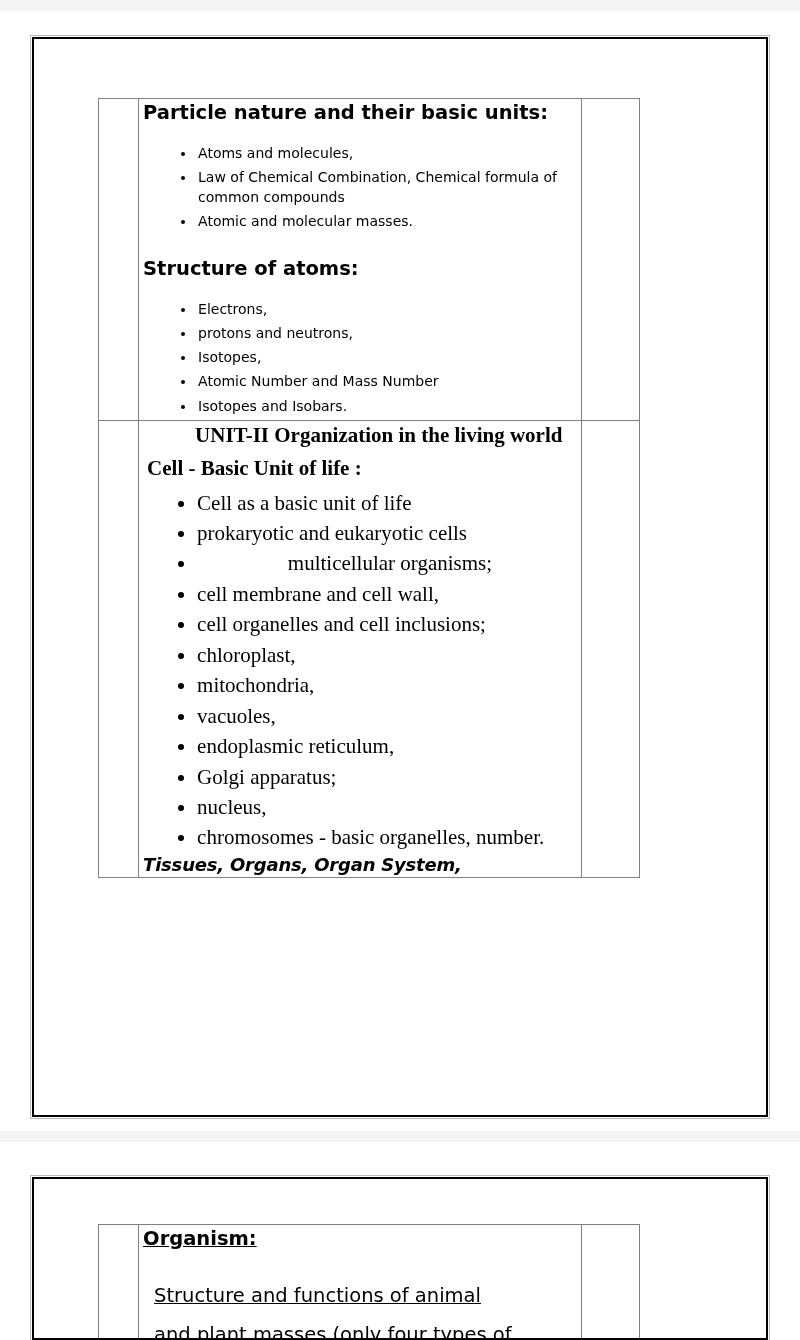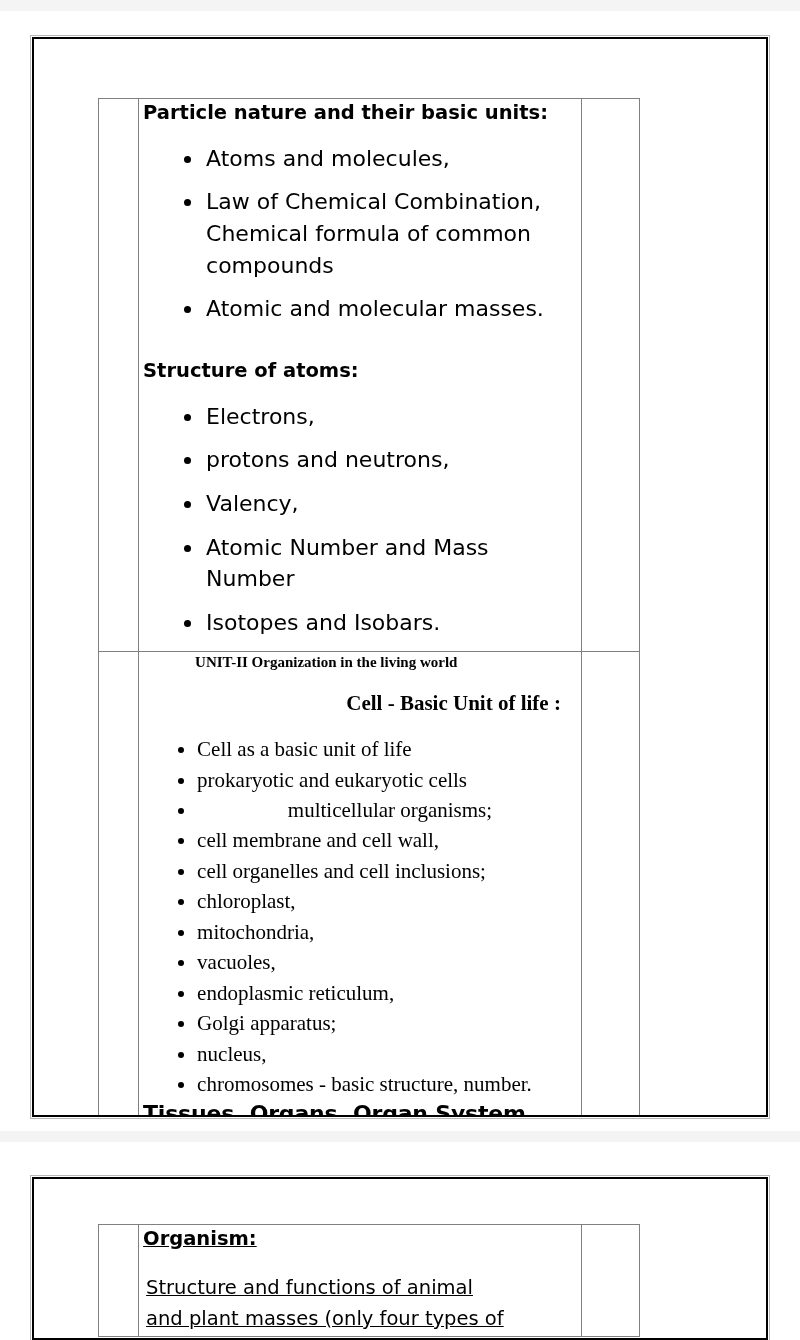--- a/index.html
+++ b/index.html
@@ -90,79 +90,79 @@
     font-size: 19.5px;
     line-height: 1.42;
     margin: 0;
   }
   .sans ul {
     margin: 16px 0 0 0;
     padding-left: 49px;
     list-style: disc;
   }
   .sans ul li {
-    font-size: 22px;
+    font-size: 14px;
     line-height: 1.44;
-    margin: 12px;
+    margin: 4px;
     padding-left: 2px;
   }
   .sans .gap { height: 20px; }
   .sans p.body-line {
-    margin: 3px;
+    margin: 11px;
     font-size: 19.5px;
     line-height: 1.45;
   }
   .sans .spacer-sm { height: 18px; }
 
   
   .serif { font-family: "Liberation Serif", "DejaVu Serif", serif; }
   .theme-cell {
     font-family: "Liberation Serif", "DejaVu Serif", serif;
     font-weight: bold;
     font-size: 21px;
     line-height: 1.32;
     padding: 2px 4px 2px 12px;
     white-space: nowrap;
   }
   .serif .unit-head {
     font-weight: bold;
-    font-size: 15px;
+    font-size: 21px;
     line-height: 1.40;
     margin: 0 0 0 0;
     padding-left: 52px;
     text-indent: 0;
   }
   .serif .sub-head {
     font-weight: bold;
     font-size: 21px;
     line-height: 1.40;
-    margin: 16px;
-    text-align: right;
+    margin: 4px;
   }
   .serif ul {
     margin: 0;
     padding-left: 54px;
     list-style: disc;
   }
   .serif ul li {
     font-size: 21px;
     line-height: 1.45;
     margin: 0;
   }
   .serif ul li.extra-space { text-indent: 6px; text-align: center; }
 
   
   .clipped-line {
     font-family: "DejaVu Sans", sans-serif;
     font-weight: bold;
-    font-size: 22px;
+    font-size: 18px;
     line-height: 1.35;
     margin: 0;
     white-space: nowrap;
     letter-spacing: -0.2px;
+    font-style: italic;
   }
 </style>
 </head>
 <body>
 
 <div class="viewport">
 
   <div class="page-gap top"></div>
   <div class="page-gap middle"></div>
 
@@ -190,21 +190,21 @@
                   <li>Atomic and molecular masses.</li>
                 </ul>
 
                 <div class="gap"></div>
 
                 <p class="head">Structure of atoms:</p>
 
                 <ul>
                   <li>Electrons,</li>
                   <li>protons and neutrons,</li>
-                  <li>Valency,</li>
+                  <li>Isotopes,</li>
                   <li>Atomic Number and Mass Number</li>
                   <li>Isotopes and Isobars.</li>
                 </ul>
 
               </div>
             </td>
             <td class="col-extra"></td>
           </tr>
 
 
@@ -222,21 +222,21 @@
                   <li>prokaryotic and eukaryotic cells</li>
                   <li class="extra-space">multicellular organisms;</li>
                   <li>cell membrane and cell wall,</li>
                   <li>cell organelles and cell inclusions;</li>
                   <li>chloroplast,</li>
                   <li>mitochondria,</li>
                   <li>vacuoles,</li>
                   <li>endoplasmic reticulum,</li>
                   <li>Golgi apparatus;</li>
                   <li>nucleus,</li>
-                  <li>chromosomes - basic structure, number.</li>
+                  <li>chromosomes - basic organelles, number.</li>
                 </ul>
 
                 <p class="clipped-line">Tissues, Organs, Organ System,</p>
 
               </div>
             </td>
             <td class="col-extra"></td>
           </tr>
 
         </tbody>

